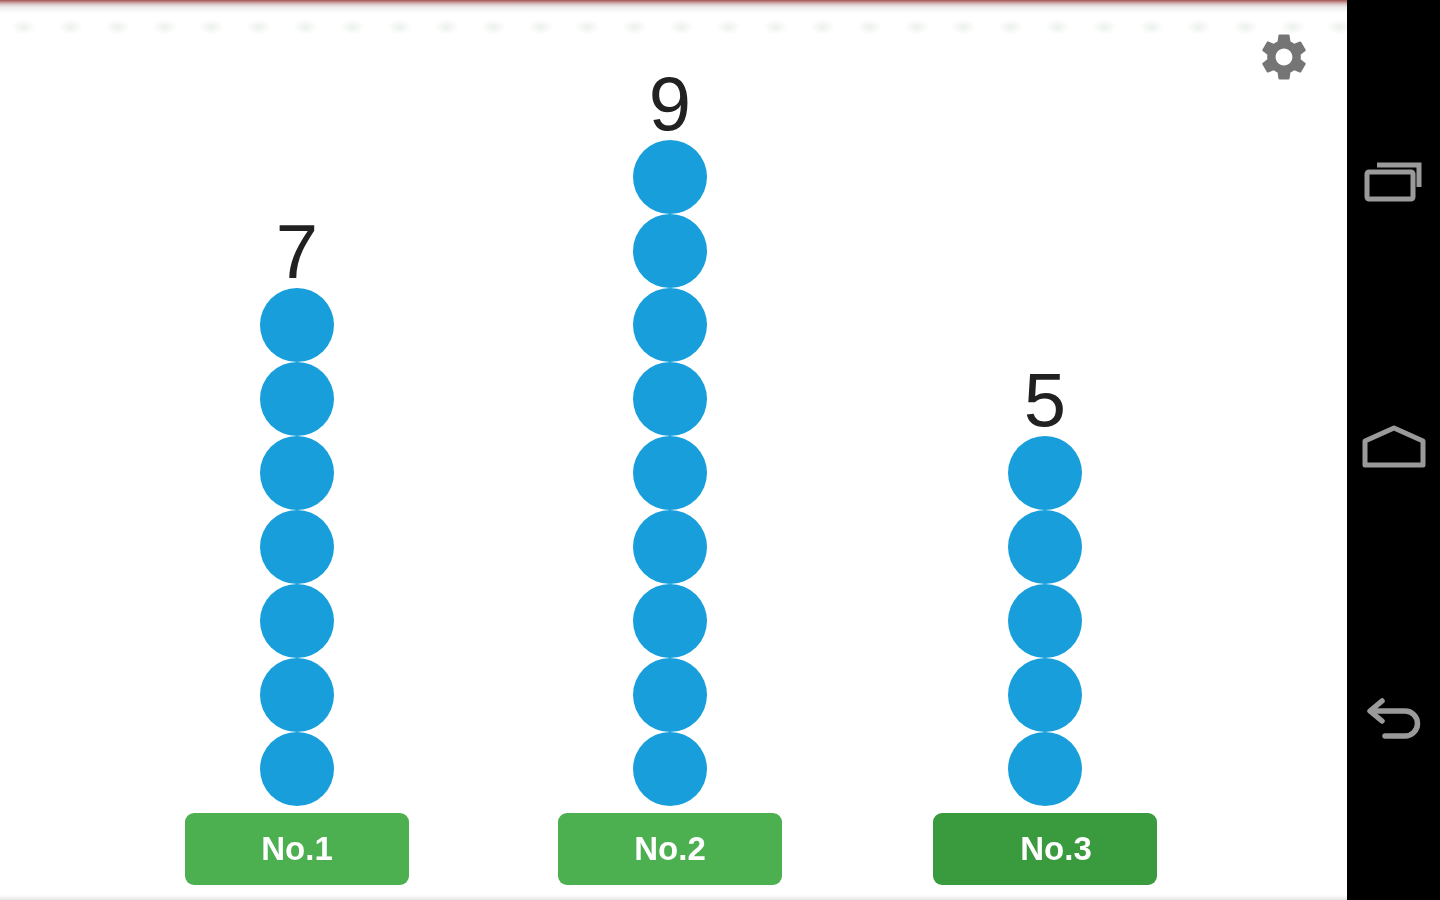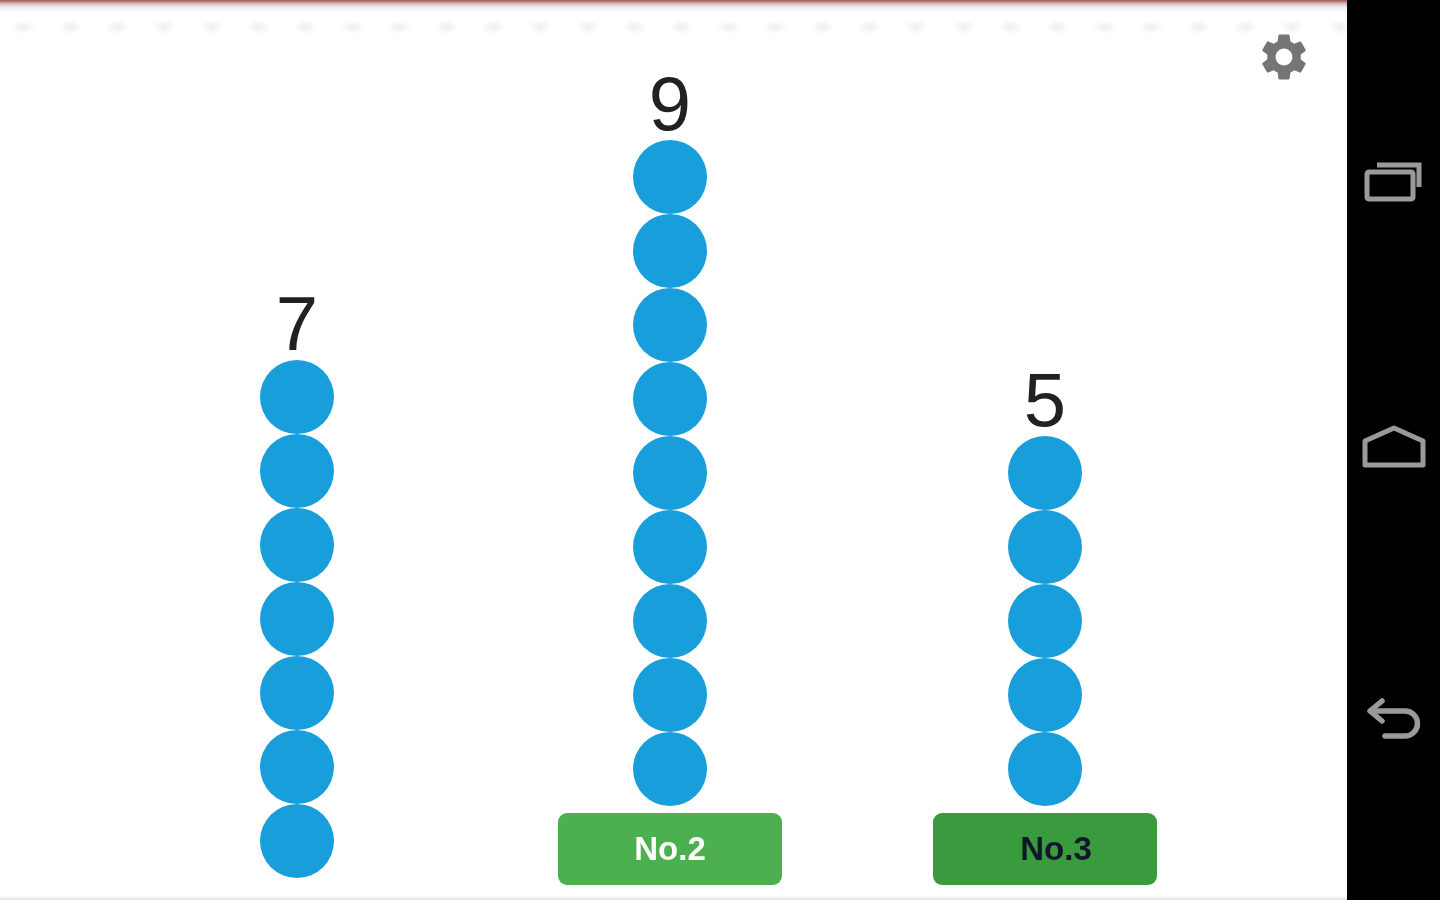--- a/index.html
+++ b/index.html
@@ -94,20 +94,21 @@
     <div class="count">7</div>
     <div class="stack">
         <div class="circle"></div>
         <div class="circle"></div>
         <div class="circle"></div>
         <div class="circle"></div>
         <div class="circle"></div>
         <div class="circle"></div>
         <div class="circle"></div>
       </div>
+    <button class="col-button" style="background: rgb(76, 175, 80); color: rgb(255, 255, 255);">No.1</button>
   </div>
 
   <div class="column col2">
     <div class="count">9</div>
     <div class="stack">
         <div class="circle"></div>
         <div class="circle"></div>
         <div class="circle"></div>
         <div class="circle"></div>
         <div class="circle"></div>
@@ -121,21 +122,21 @@
 
   <div class="column col3">
     <div class="count">5</div>
     <div class="stack">
         <div class="circle"></div>
         <div class="circle"></div>
         <div class="circle"></div>
         <div class="circle"></div>
         <div class="circle"></div>
       </div>
-    <button class="col-button" style="background: rgb(58, 154, 62); color: #0f172a; padding-left: 28px;">No.3</button>
+    <button class="col-button" style="background: rgb(58, 154, 62); color: #ffffff; padding-left: 28px;">No.3</button>
   </div>
 
   <div class="navbar">
     <button class="nav-btn nav-recents">
       <svg width="66" height="48" viewBox="0 0 66 48">
         <polyline points="16,9 58,9 58,31" fill="none" class="nav-stroke" stroke="#9a9a9a" stroke-width="5"></polyline>
         <rect x="6" y="16" width="46" height="27" rx="2" fill="none" class="nav-stroke" stroke="#9a9a9a" stroke-width="5"></rect>
       </svg>
     </button>
     <button class="nav-btn nav-home">

